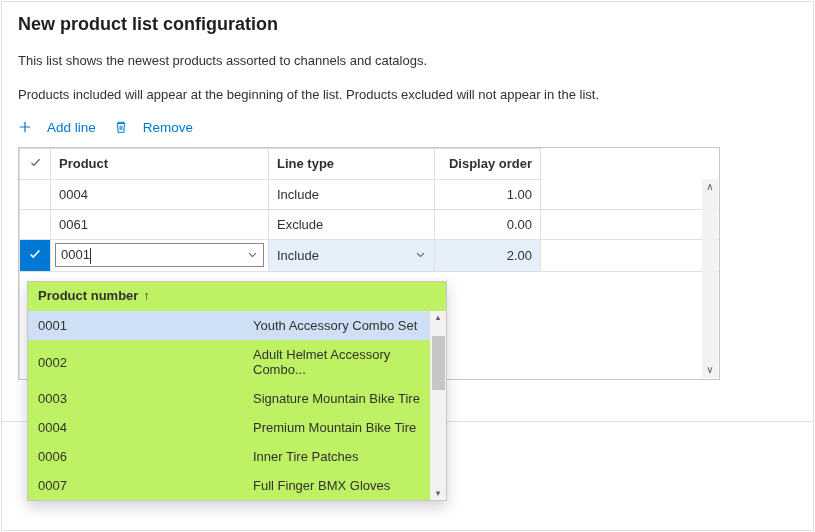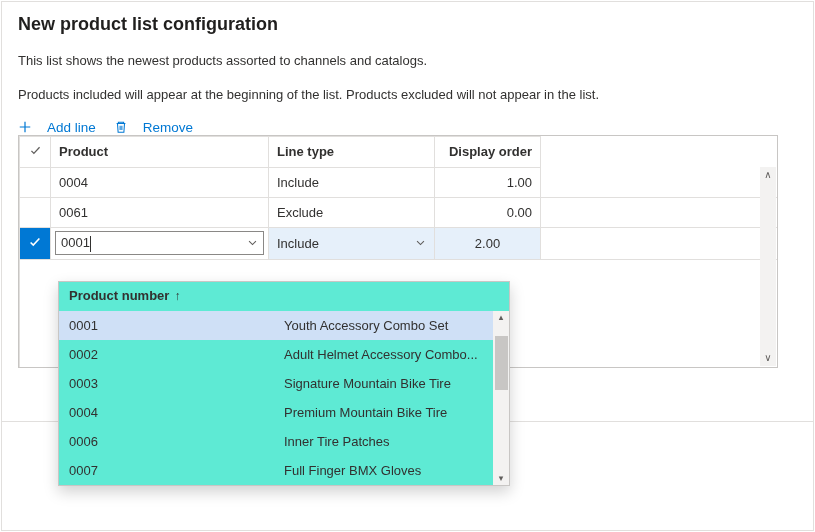--- a/index.html
+++ b/index.html
@@ -53,22 +53,23 @@
       gap: 15px;
       color: #0078d4;
       cursor: pointer;
       font-size: 13.5px;
     }
     .toolbar-btn svg {
       width: 14px;
       height: 14px;
     }
     .grid-wrap {
+      margin-top: 12px;
       border: 1px solid #c8c6c4;
-      width: 760px;
+      width: 702px;
       position: relative;
     }
     .grid-scrollbar {
       position: absolute;
       right: 1px;
       top: 31px;
       bottom: 1px;
       width: 16px;
       background: #f3f2f1;
       display: flex;
@@ -157,24 +158,24 @@
       height: 100%;
     }
     .spacer-row td {
       height: 108px;
       border-top: 1px solid #e1dfdd;
       border-bottom: none;
     }
     
     .dropdown {
       position: absolute;
-      left: 56px;
+      left: 25px;
       top: 279px;
-      width: 452px;
-      background: #5eead4;
+      width: 420px;
+      background: #bef264;
       border: 1px solid #c8c6c4;
       box-shadow: 0 6px 14px rgba(0,0,0,0.18);
       z-index: 10;
     }
     .dropdown-header {
       display: flex;
       padding: 6px 10px 8px 10px;
       font-weight: 600;
       font-size: 13px;
       color: #323130;
@@ -310,21 +311,21 @@
           <td class="col-linetype">
             <div class="linetype-select">
               <span>Include</span>
               <span class="chev">
                 <svg width="11" height="11" viewBox="0 0 16 16" fill="none" stroke="#605e5c" stroke-width="1.6">
                     <path d="M3 6l5 5 5-5"></path>
                   </svg>
               </span>
             </div>
           </td>
-          <td class="col-order" style="text-align:center">2.00</td>
+          <td class="col-order" style="text-align:right">2.00</td>
           <td class="col-rest" style="border:none;border-bottom:1px solid #e1dfdd"></td>
         </tr>
         <tr class="spacer-row">
           <td colspan="5" style="border-left:1px solid #e1dfdd;border-right:none"></td>
         </tr>
       </tbody>
     </table>
     <div class="grid-scrollbar">
       <span class="scroll-arrow">∧</span>
       <span class="scroll-arrow">∨</span>

